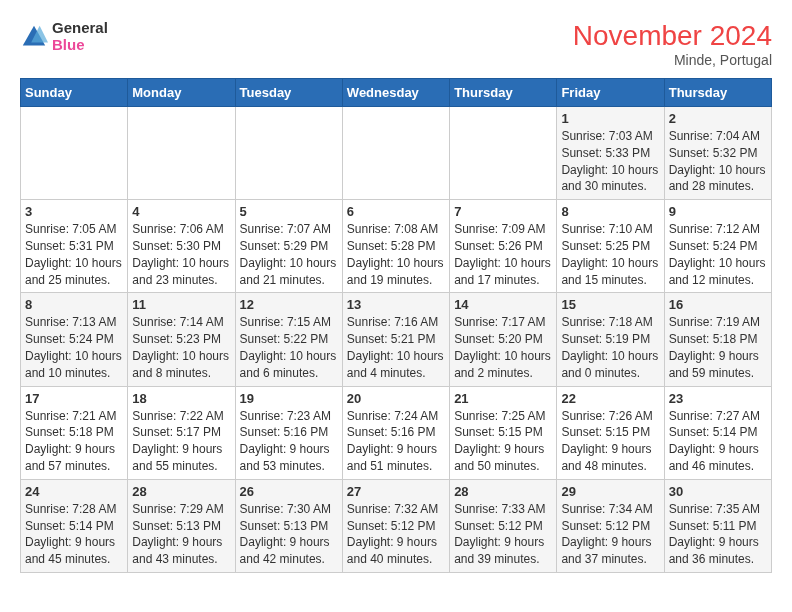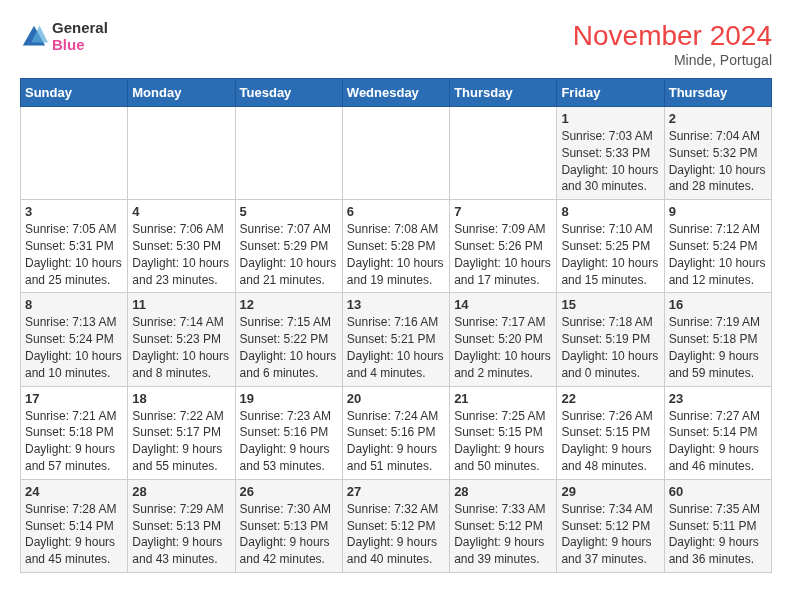--- a/index.html
+++ b/index.html
@@ -241,18 +241,18 @@
         </td>
         <td>
           <span class="day-number">28</span>
           <div class="day-info">Sunrise: 7:33 AM<br>Sunset: 5:12 PM<br>Daylight: 9 hours and 39 minutes.</div>
         </td>
         <td>
           <span class="day-number">29</span>
           <div class="day-info">Sunrise: 7:34 AM<br>Sunset: 5:12 PM<br>Daylight: 9 hours and 37 minutes.</div>
         </td>
         <td>
-          <span class="day-number">60</span>
+          <span class="day-number">30</span>
           <div class="day-info">Sunrise: 7:35 AM<br>Sunset: 5:11 PM<br>Daylight: 9 hours and 36 minutes.</div>
         </td>
       </tr>
     </tbody>
 </table>
 
 </body></html>

